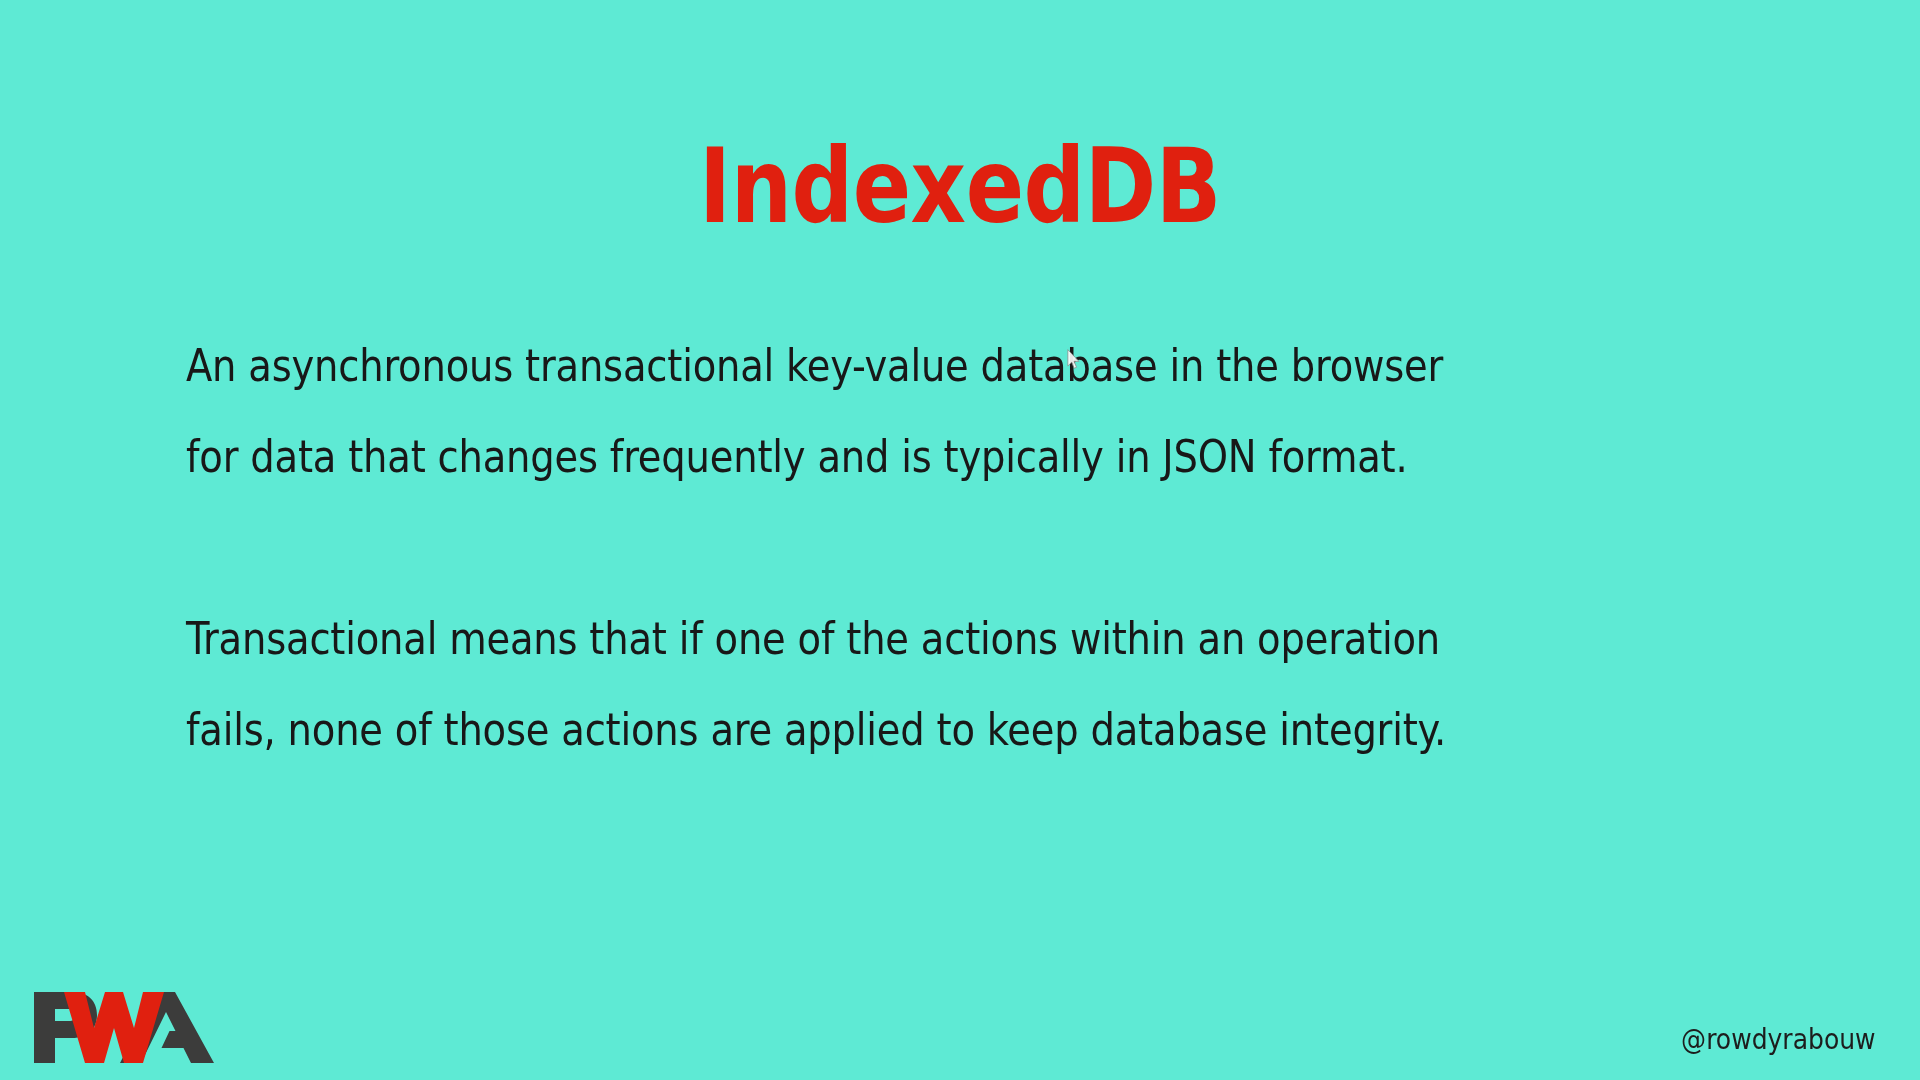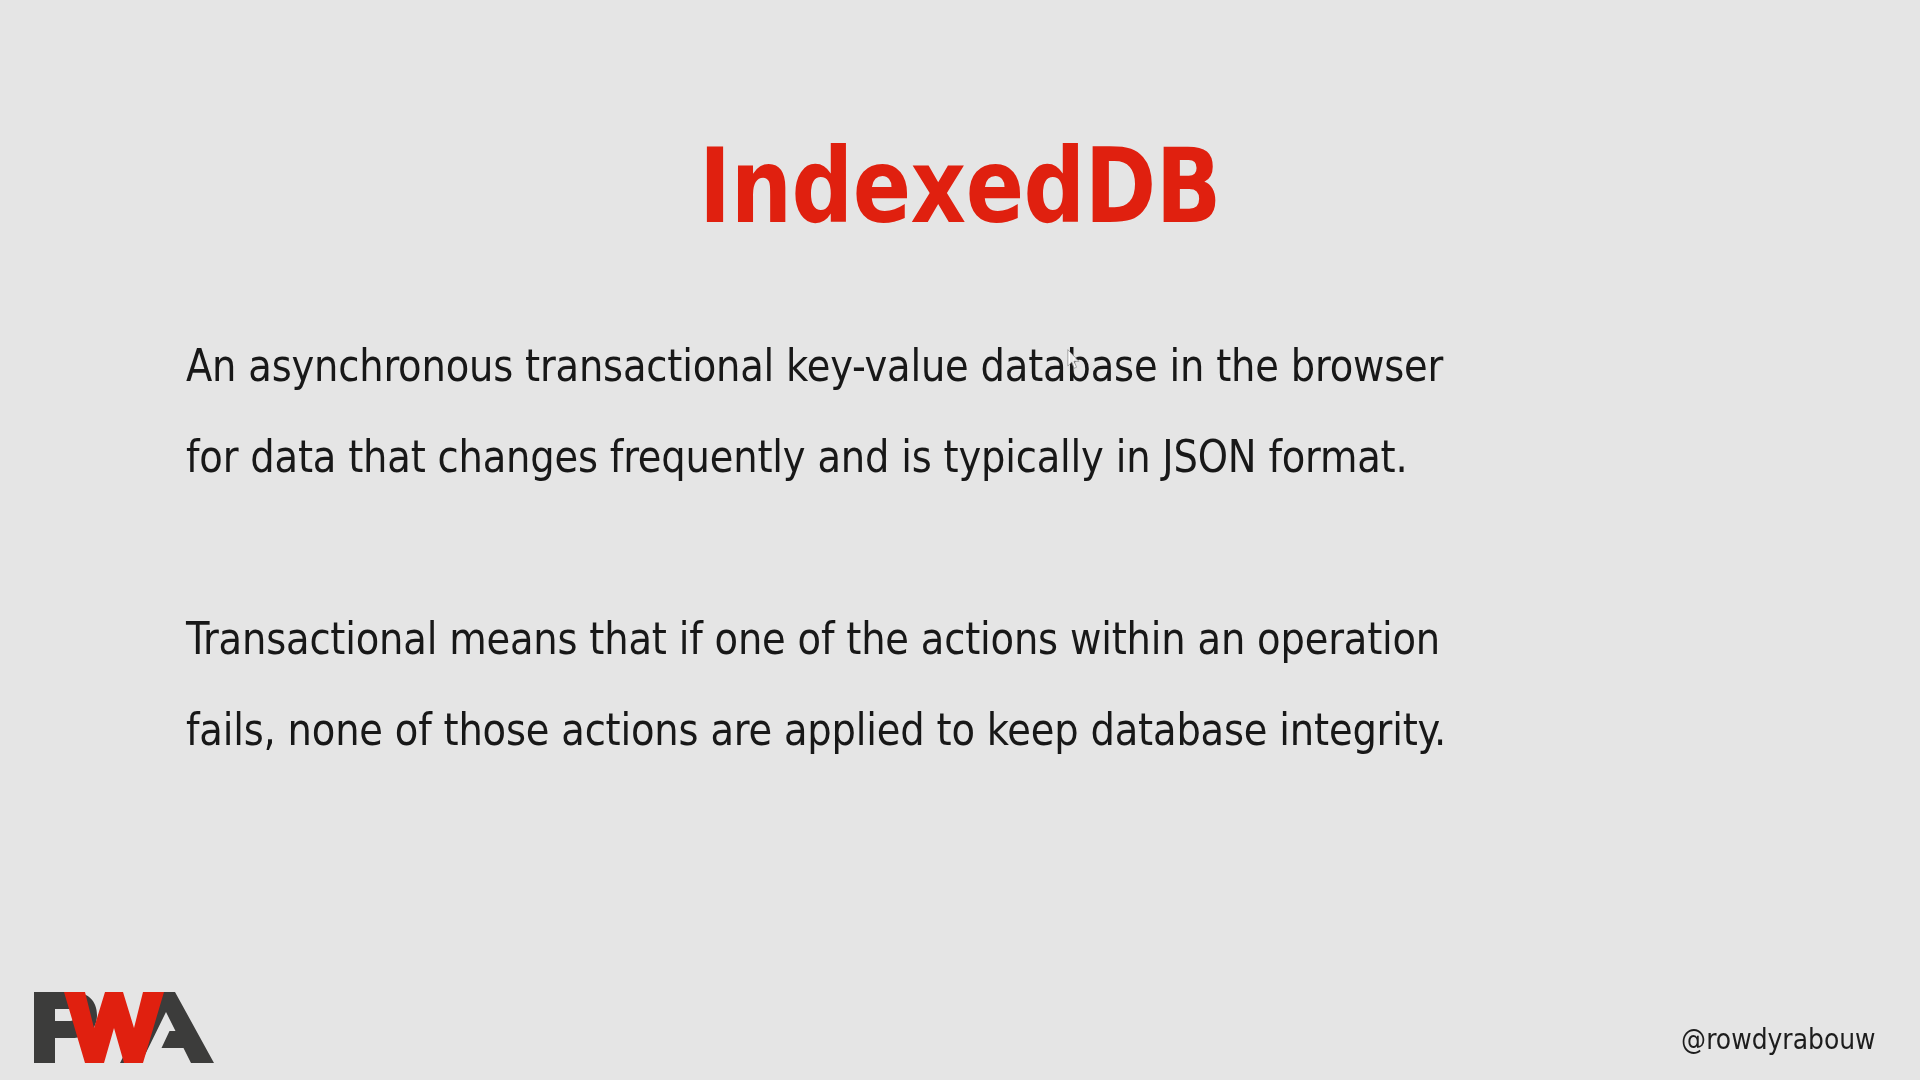--- a/index.html
+++ b/index.html
@@ -12,21 +12,21 @@
     height: 1080px;
     background: #ffffff;
     font-family: "DejaVu Sans Condensed", "Liberation Sans Narrow", "Liberation Sans", sans-serif;
     overflow: hidden;
     position: relative;
   }
 
   #slide {
     position: absolute;
     inset: 0;
-    background: #e5e5e5;
+    background: #5eead4;
   }
 
   
   #slide-title {
     position: absolute;
     top: 56px;
     left: 0;
     width: 1920px;
     text-align: center;
     color: #E0200F;

